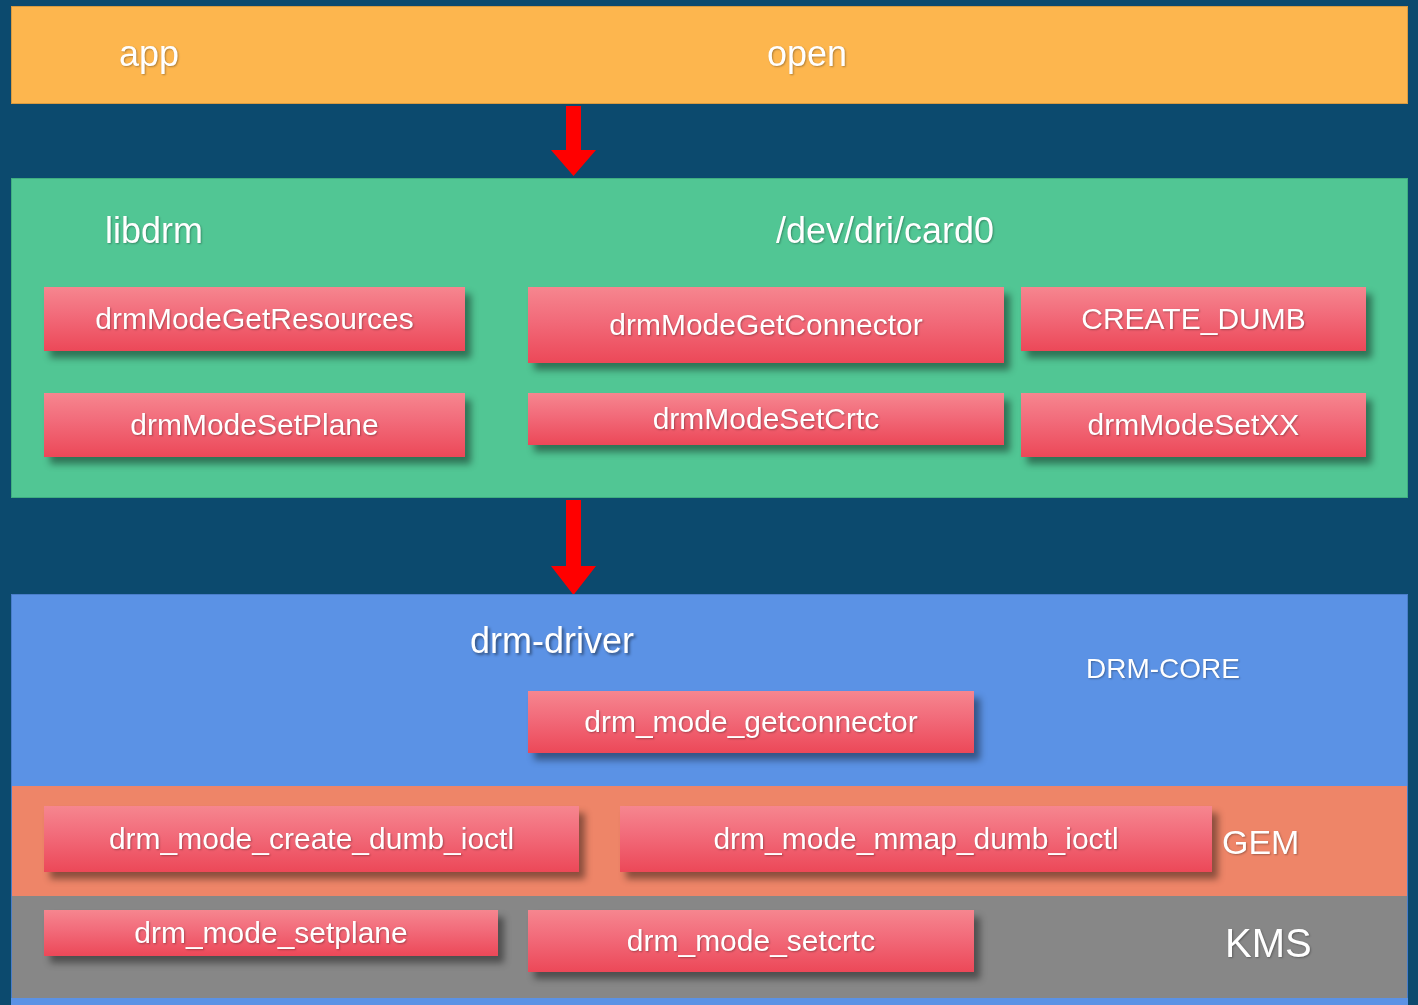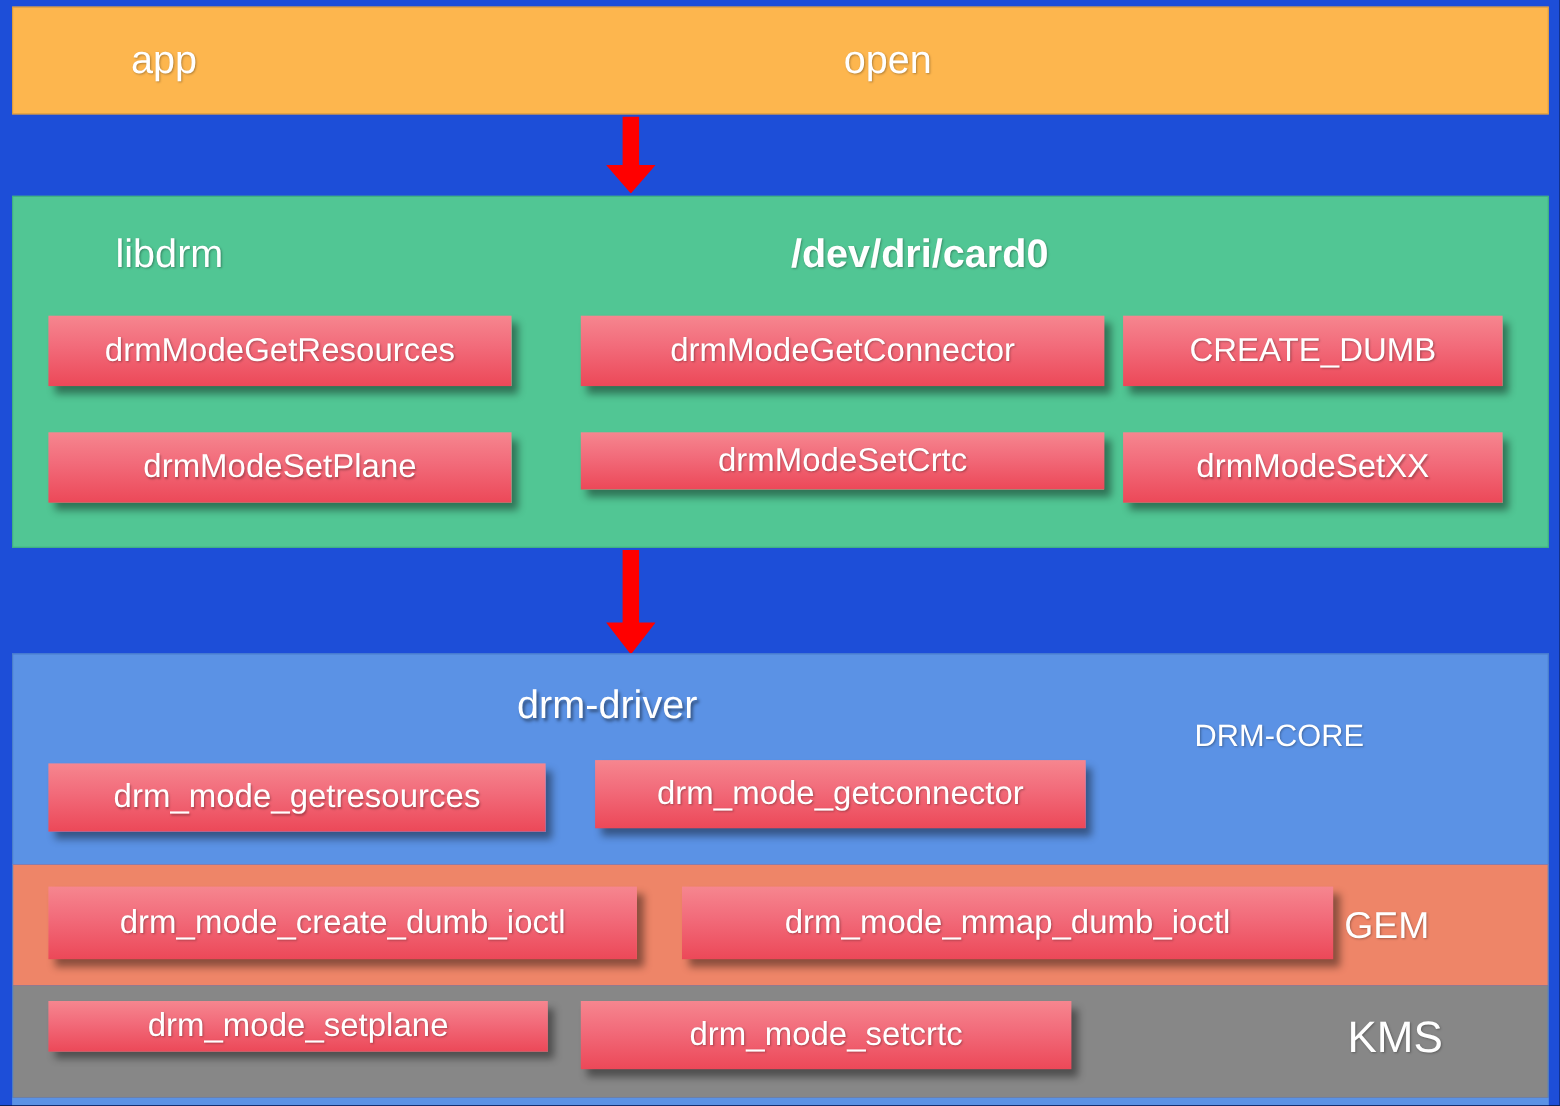--- a/index.html
+++ b/index.html
@@ -4,21 +4,21 @@
 <style>
   html, body {
     margin: 0;
     padding: 0;
     background: #000000;
   }
   #stage {
     position: relative;
     width: 1418px;
     height: 1005px;
-    background: #1d4ed8;
+    background: #0c4a6e;
     overflow: hidden;
     font-family: "Liberation Sans", sans-serif;
   }
 
   
   .band {
     position: absolute;
     box-sizing: border-box;
   }
   .band-app {
@@ -60,21 +60,21 @@
     position: absolute;
     color: #ffffff;
     font-size: 36px;
     line-height: 1;
     white-space: nowrap;
     text-shadow: 1px 1px 2px rgba(0,0,0,0.30);
   }
   .t-app      { left: 119px; top: 36px; }
   .t-open     { left: 767px; top: 36px; }
   .t-libdrm   { left: 105px; top: 213px; }
-  .t-card0    { left: 719px; top: 213px; font-weight: bold; }
+  .t-card0    { left: 776px; top: 213px; }
   .t-drmdriver{ left: 470px; top: 623px; text-shadow: 2px 2px 3px rgba(0,0,0,0.45); }
   .t-drmcore  { left: 1086px; top: 655px; font-size: 28px; }
   .t-gem      { left: 1222px; top: 825px; font-size: 34px; }
   .t-kms      { left: 1225px; top: 923px; font-size: 40px; }
 
   
   .fbox {
     position: absolute;
     box-sizing: border-box;
     display: flex;
@@ -83,30 +83,30 @@
     background: linear-gradient(180deg, #F6868F 0%, #F26C7B 42%, #EC4858 100%);
     box-shadow: 6px 7px 7px rgba(0,0,0,0.42);
     color: #ffffff;
     font-size: 30px;
     white-space: nowrap;
     text-shadow: 1px 1px 2px rgba(0,0,0,0.30);
   }
 
   
   .b-getresources { left: 44px;   top: 287px; width: 421px; height: 64px; }
-  .b-getconnector { left: 528px;  top: 287px; width: 476px; height: 64px; }
+  .b-getconnector { left: 528px;  top: 287px; width: 476px; height: 76px; }
   .b-createdumb   { left: 1021px; top: 287px; width: 345px; height: 64px; }
   
   .b-setplane     { left: 44px;   top: 393px; width: 421px; height: 64px; }
   .b-setcrtc      { left: 528px;  top: 393px; width: 476px; height: 52px; }
   .b-setxx        { left: 1021px; top: 393px; width: 345px; height: 64px; }
 
   
   .b-mgetresources { left: 44px;  top: 694px; width: 452px; height: 62px; }
-  .b-mgetconnector { left: 541px; top: 691px; width: 446px; height: 62px; }
+  .b-mgetconnector { left: 528px; top: 691px; width: 446px; height: 62px; }
 
   
   .b-createdumbioctl { left: 44px;  top: 806px; width: 535px; height: 66px; }
   .b-mmapdumbioctl   { left: 620px; top: 806px; width: 592px; height: 66px; }
 
   
   .b-msetplane { left: 44px;  top: 910px; width: 454px; height: 46px; }
   .b-msetcrtc  { left: 528px; top: 910px; width: 446px; height: 62px; }
 
   
@@ -145,21 +145,20 @@
   <div class="arrow arrow-2">
     <svg viewBox="0 0 45 95" width="45" height="95" aria-hidden="true">
       <polygon points="15,0 30,0 30,66 45,66 22.5,95 0,66 15,66" fill="#FF0000"></polygon>
     </svg>
   </div>
 
   <div class="band band-core"></div>
   <div class="title t-drmdriver">drm-driver</div>
   <div class="title t-drmcore">DRM-CORE</div>
 
-  <div class="fbox b-mgetresources">drm_mode_getresources</div>
   <div class="fbox b-mgetconnector">drm_mode_getconnector</div>
 
   <div class="band band-gem"></div>
   <div class="title t-gem">GEM</div>
 
   <div class="fbox b-createdumbioctl">drm_mode_create_dumb_ioctl</div>
   <div class="fbox b-mmapdumbioctl">drm_mode_mmap_dumb_ioctl</div>
 
   <div class="band band-kms"></div>
   <div class="title t-kms">KMS</div>

